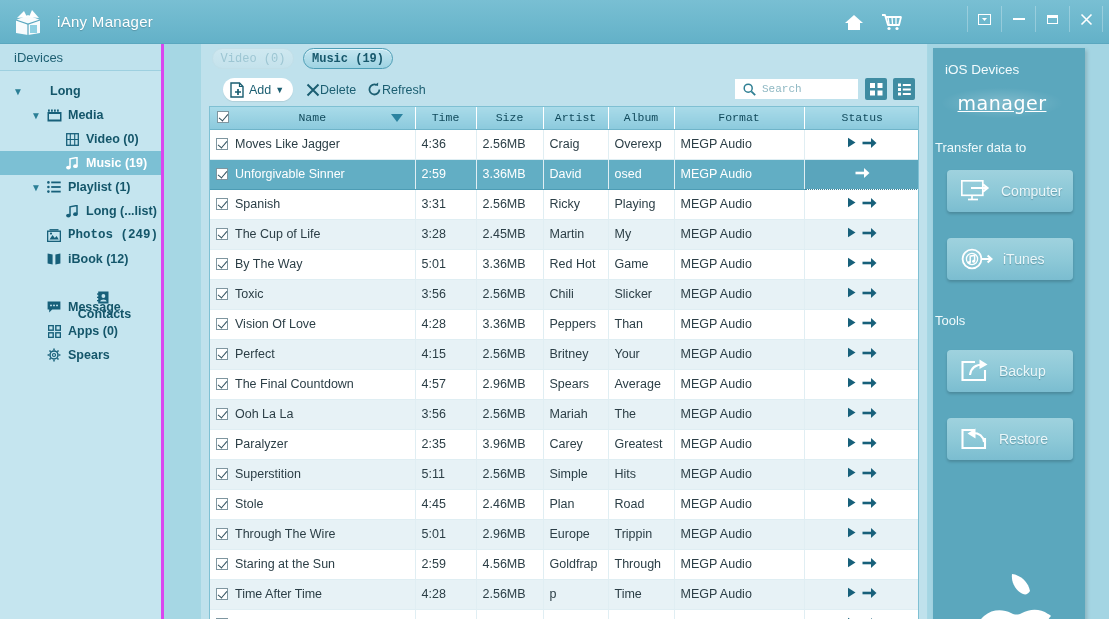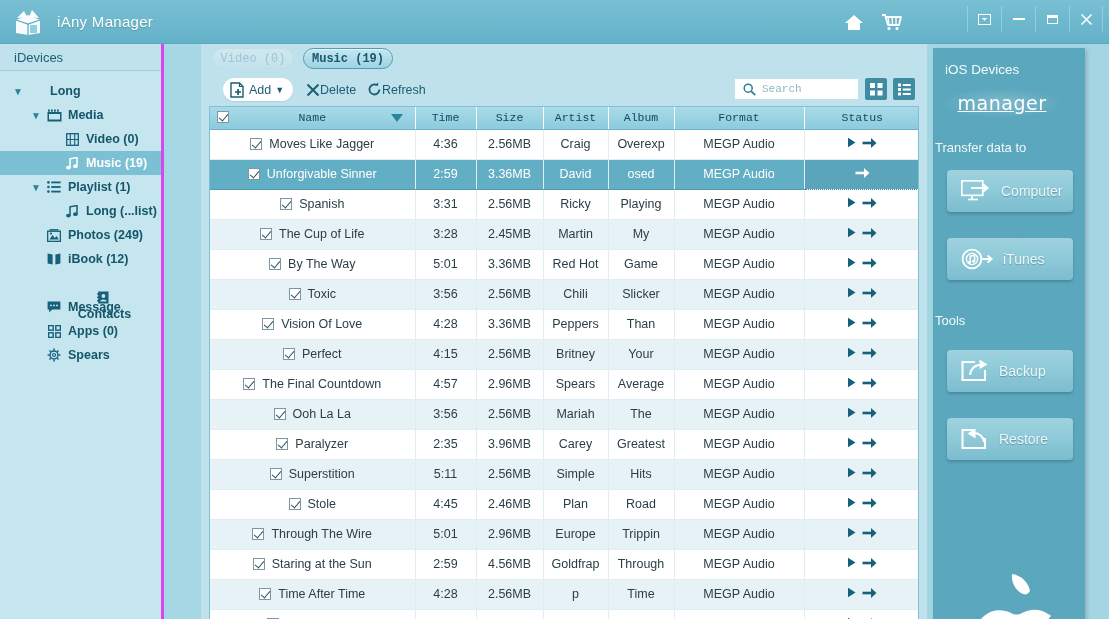--- a/index.html
+++ b/index.html
@@ -118,21 +118,21 @@
   .view-btn {
     position: absolute; top: 4px; width: 22px; height: 22px;
     background: #3f8ca2; border-radius: 2px; cursor: pointer;
     display: flex; align-items: center; justify-content: center;
   }
 
   
   .table-wrap {
     position: absolute; left: 8px; top: 62px; width: 710px; height: 513px;
     border: 1px solid #7fc0d3; border-bottom: none;
-    background: #fff; overflow: hidden; text-align: center;
+    background: #fff; overflow: hidden;
   }
   table.grid { border-collapse: collapse; width: 710px; table-layout: fixed; }
   table.grid th {
     height: 22px; background: linear-gradient(to bottom,#a9dbe9,#8ccadd);
     border-right: 1px solid #ffffff; border-bottom: 1px solid #6fb4c9;
     font-family: "Liberation Mono", monospace;
     font-size: 11.5px; color: #114a5c; font-weight: normal;
     position: relative; cursor: pointer;
   }
   table.grid th:last-child { border-right: none; }
@@ -326,21 +326,21 @@
           <span class="caret blank">·</span>
           <span class="tico">
             <svg width="12" height="13" viewBox="0 0 12 13">
               <path d="M4 10.5 L4 1.8 L11 0.5 L11 9" fill="none" stroke="#17607a" stroke-width="1.5"></path>
               <ellipse cx="2.4" cy="10.6" rx="2.3" ry="1.9" fill="#17607a"></ellipse>
               <ellipse cx="9.4" cy="9.2" rx="2.3" ry="1.9" fill="#17607a"></ellipse>
             </svg>
           </span>
           <span class="tlabel">Long (...list)</span>
         </div>
-        <div class="tree-item" style="padding-left: 28px;">
+        <div class="tree-item" style="padding-left: 28px; font-family: Liberation Mono, monospace;">
           <span class="caret blank">·</span>
           <span class="tico">
             <svg width="14" height="13" viewBox="0 0 14 13">
               <rect x="0.6" y="2.2" width="12.8" height="10.2" fill="none" stroke="#17607a" stroke-width="1.4"></rect>
               <path d="M2.5 0.8 L11.5 0.8" stroke="#17607a" stroke-width="1.4"></path>
               <path d="M2.5 10.5 L5.5 6 L7.8 9 L9.6 7 L11.8 10.5 Z" fill="#17607a"></path>
               <circle cx="4" cy="4.6" r="1.1" fill="#17607a"></circle>
             </svg>
           </span>
           <span class="tlabel">Photos (249)</span>

